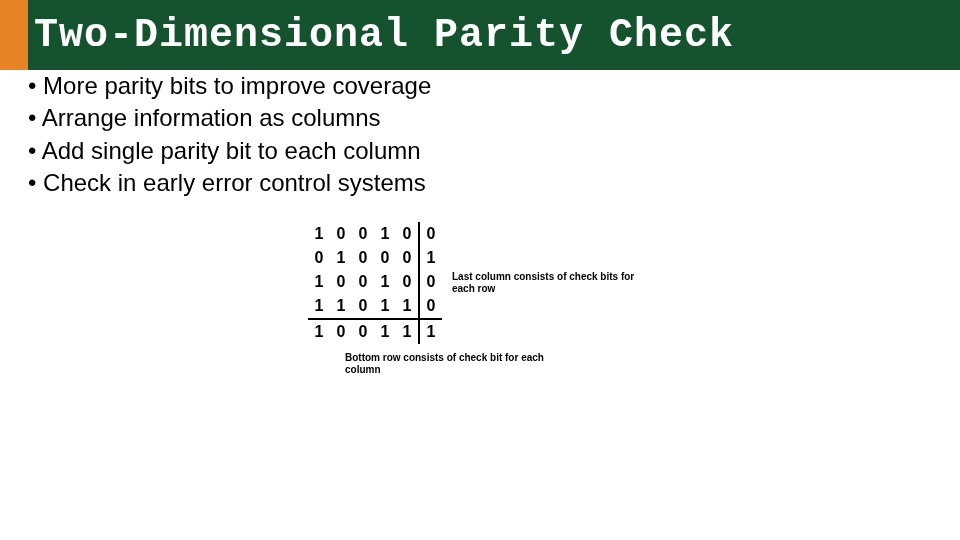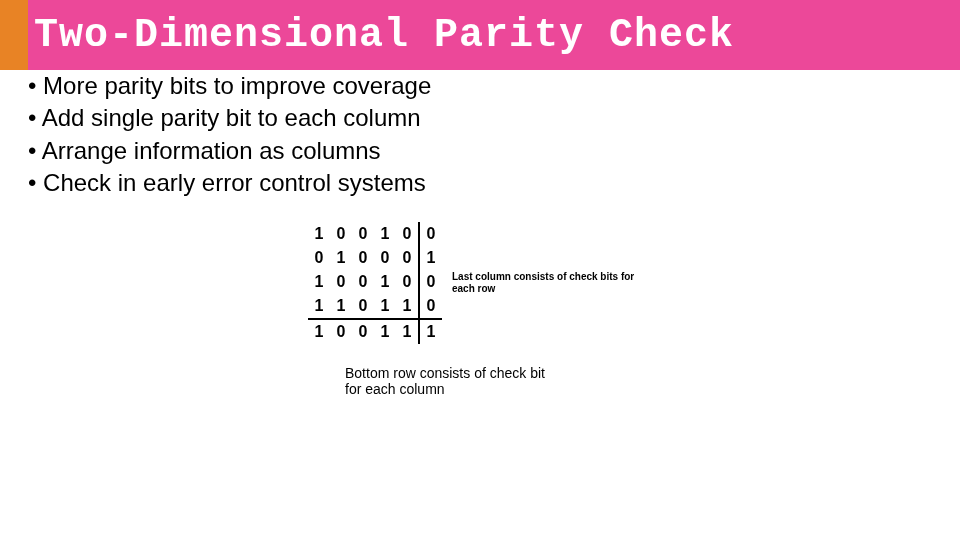--- a/index.html
+++ b/index.html
@@ -6,21 +6,21 @@
     margin: 0;
     padding: 0;
     width: 960px;
     height: 540px;
     background: #ffffff;
     font-family: Arial, Helvetica, sans-serif;
     overflow: hidden;
   }
   .titlebar {
     height: 70px;
-    background: #ec4899;
+    background: #14532d;
     display: flex;
     align-items: center;
   }
   .orange-block {
     width: 28px;
     height: 70px;
     background: #e88325;
     margin-right: 6px;
   }
   .title {
@@ -78,43 +78,43 @@
   }
   .side-note {
     font-size: 10px;
     font-weight: bold;
     color: #000;
     margin-left: 10px;
     width: 200px;
     line-height: 1.2;
   }
   .bottom-note {
-    font-size: 14px;
-    font-weight: normal;
+    font-size: 10px;
+    font-weight: bold;
     color: #000;
-    margin-top: 21px;
+    margin-top: 8px;
     width: 210px;
     line-height: 1.2;
     align-self: center;
     margin-left: -60px;
   }
 </style>
 </head>
 <body>
 
 <div class="titlebar">
   <div class="orange-block"></div>
   <div class="title">Two-Dimensional Parity Check</div>
 </div>
 
 <div class="body">
   <ul class="bullets">
     <li>More parity bits to improve coverage</li>
+    <li>Arrange information as columns</li>
     <li>Add single parity bit to each column</li>
-    <li>Arrange information as columns</li>
     <li>Check in early error control systems</li>
   </ul>
 
   <div class="diagram-wrap">
     <div class="table-row-wrap">
       <table class="parity">
         <tbody>
             <tr>
           <td>1</td>
           <td>0</td>

